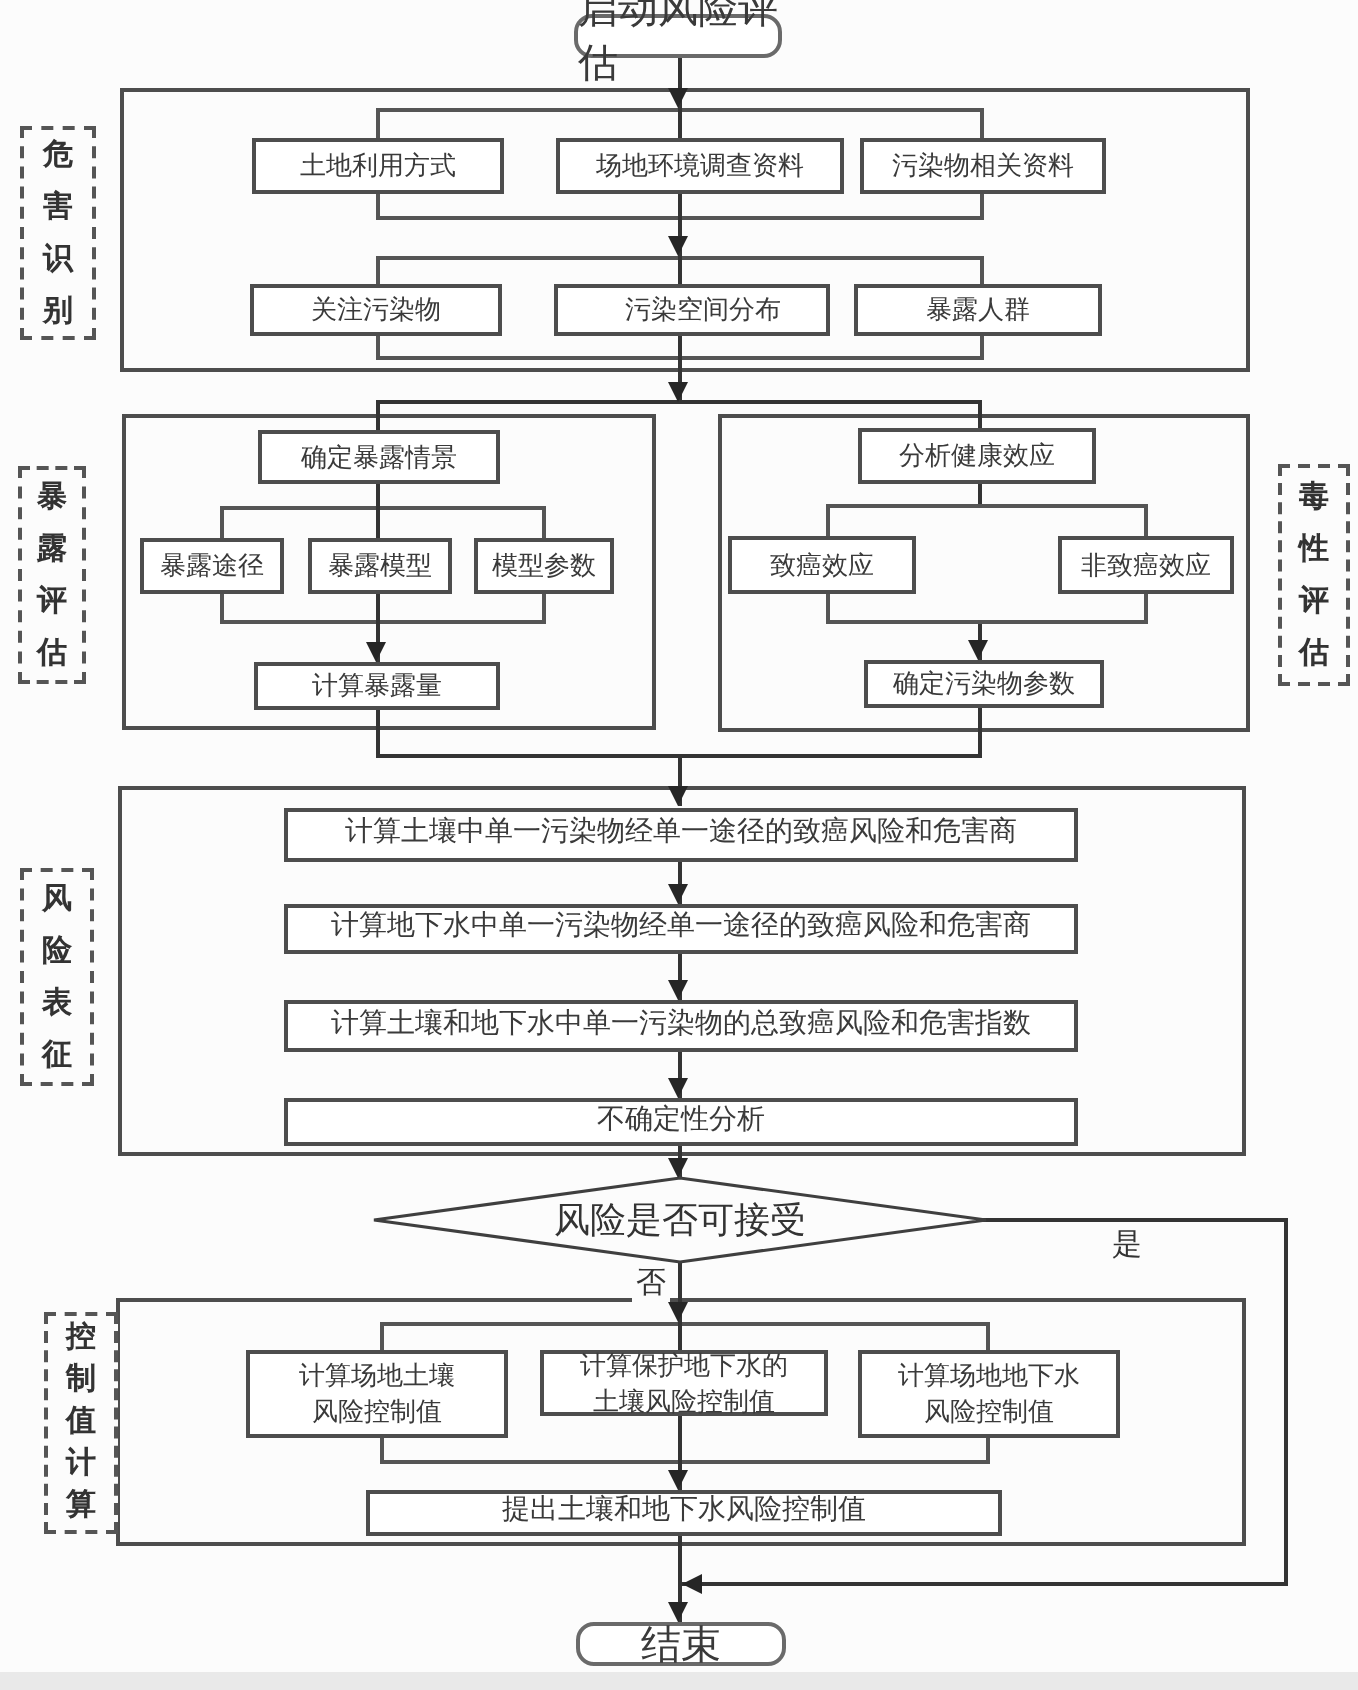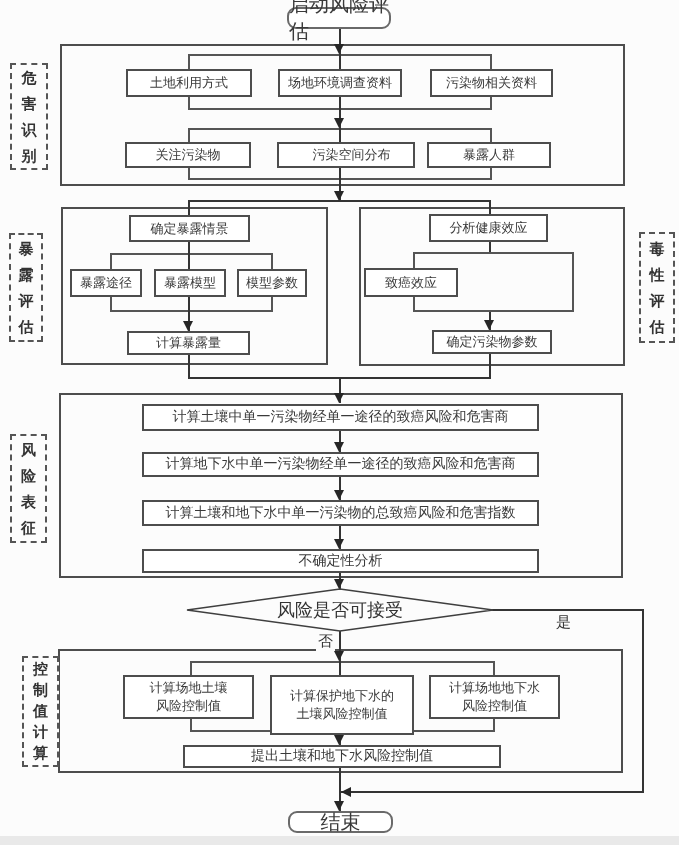--- a/index.html
+++ b/index.html
@@ -74,21 +74,21 @@
   </div>
 
   <div class="abs sect" style="left:60px;top:44px;width:565px;height:142px;"></div>
   <div class="abs dash" style="left:10px;top:63px;width:38px;height:107px;">
     <span class="vtext">危害识别</span>
   </div>
   <div class="abs wrap" style="left:188px;top:54px;width:304px;height:56px;"></div>
   <div class="abs box" style="left:126px;top:69px;width:126px;height:28px;">
     <span>土地利用方式</span>
   </div>
-  <div class="abs box" style="left:278px;top:69px;width:124px;height:28px;">
+  <div class="abs box" style="left:278px;top:69px;width:144px;height:28px;">
     <span>场地环境调查资料</span>
   </div>
   <div class="abs box" style="left:430px;top:69px;width:123px;height:28px;">
     <span>污染物相关资料</span>
   </div>
   <div class="abs wrap" style="left:188px;top:128px;width:304px;height:52px;"></div>
   <div class="abs box" style="left:125px;top:142px;width:126px;height:26px;">
     <span>关注污染物</span>
   </div>
   <div class="abs box" style="left:277px;top:142px;width:138px;height:26px;padding-left:11px;">
@@ -123,20 +123,23 @@
   <div class="abs dash" style="left:639px;top:232px;width:36px;height:111px;">
     <span class="vtext">毒性评估</span>
   </div>
   <div class="abs box" style="left:429px;top:214px;width:119px;height:28px;">
     <span>分析健康效应</span>
   </div>
   <div class="abs wrap" style="left:413px;top:252px;width:161px;height:60px;"></div>
   <div class="abs box" style="left:364px;top:268px;width:94px;height:29px;">
     <span>致癌效应</span>
   </div>
+  <div class="abs box" style="left:529px;top:268px;width:88px;height:29px;">
+    <span>非致癌效应</span>
+  </div>
   <div class="abs box" style="left:432px;top:330px;width:120px;height:24px;">
     <span>确定污染物参数</span>
   </div>
 
   <div class="abs sect" style="left:59px;top:393px;width:564px;height:185px;"></div>
   <div class="abs dash" style="left:10px;top:434px;width:37px;height:109px;">
     <span class="vtext">风险表征</span>
   </div>
   <div class="abs box big" style="left:142px;top:404px;width:397px;height:27px;">
     <span>计算土壤中单一污染物经单一途径的致癌风险和危害商</span>
@@ -166,21 +169,21 @@
 
   <div class="abs sect" style="left:58px;top:649px;width:565px;height:124px;"></div>
   <div class="abs dash" style="left:22px;top:656px;width:37px;height:111px;">
     <span class="vtext tight">控制值计算</span>
   </div>
   <div class="abs wrap" style="left:190px;top:661px;width:305px;height:71px;"></div>
   <div class="abs box pre" style="left:123px;top:675px;width:131px;height:44px;">
     <span class="pre">计算场地土壤
 风险控制值</span>
   </div>
-  <div class="abs box pre" style="left:270px;top:675px;width:144px;height:60px;">
+  <div class="abs box pre" style="left:270px;top:675px;width:144px;height:33px;">
     <span class="pre">计算保护地下水的
 土壤风险控制值</span>
   </div>
   <div class="abs box pre" style="left:429px;top:675px;width:131px;height:44px;">
     <span class="pre">计算场地地下水
 风险控制值</span>
   </div>
   <div class="abs box big" style="left:183px;top:745px;width:318px;height:23px;">
     <span>提出土壤和地下水风险控制值</span>
   </div>

